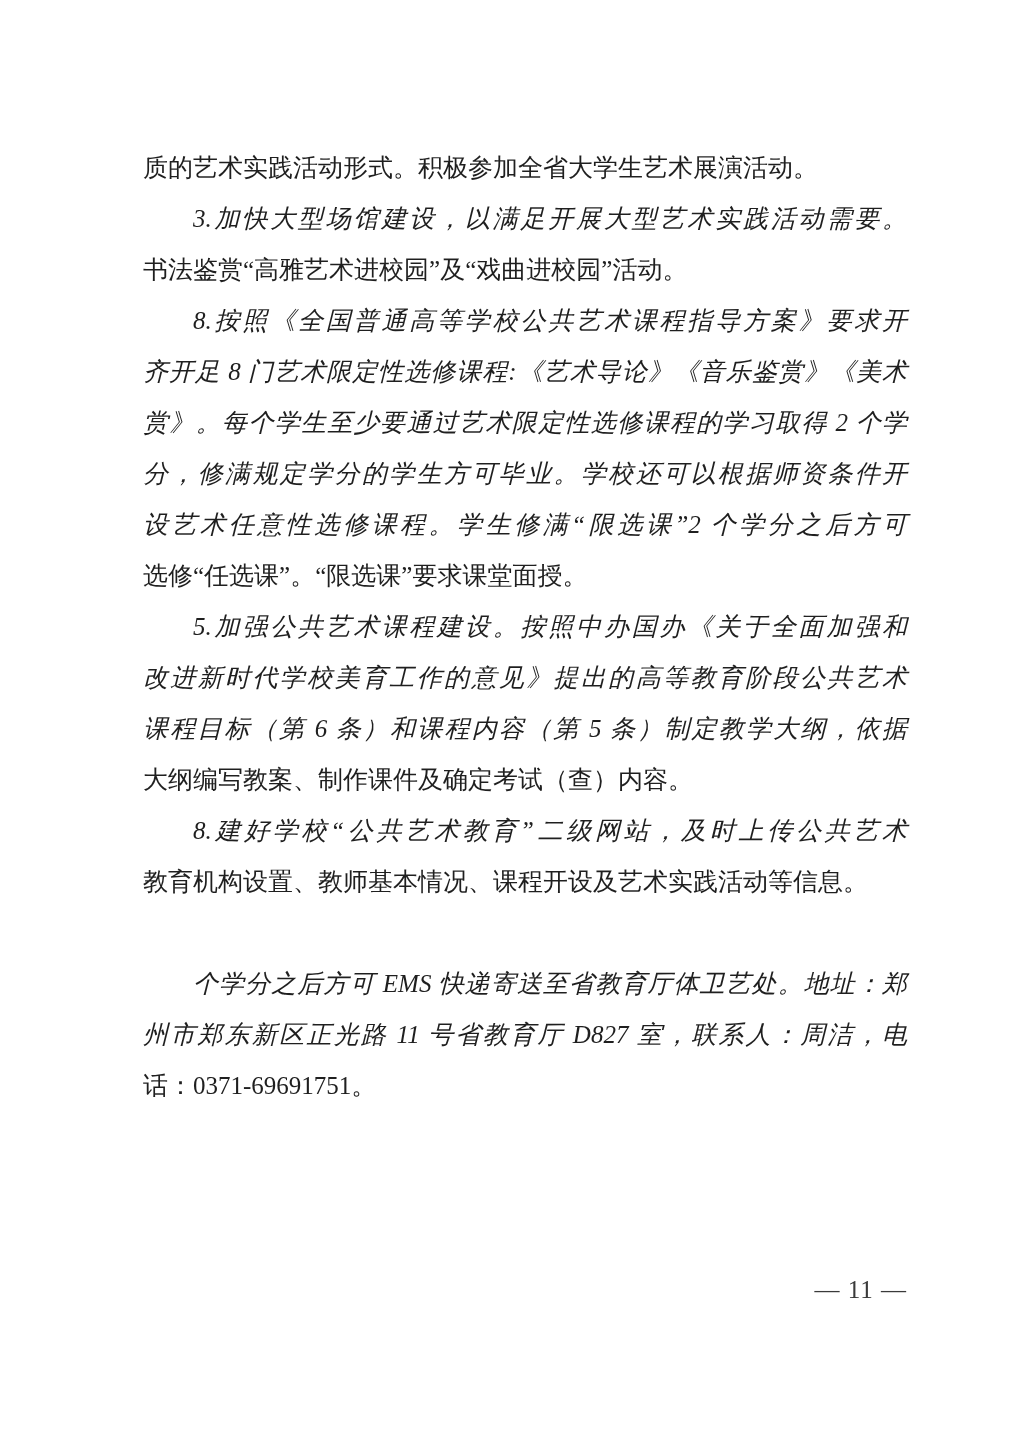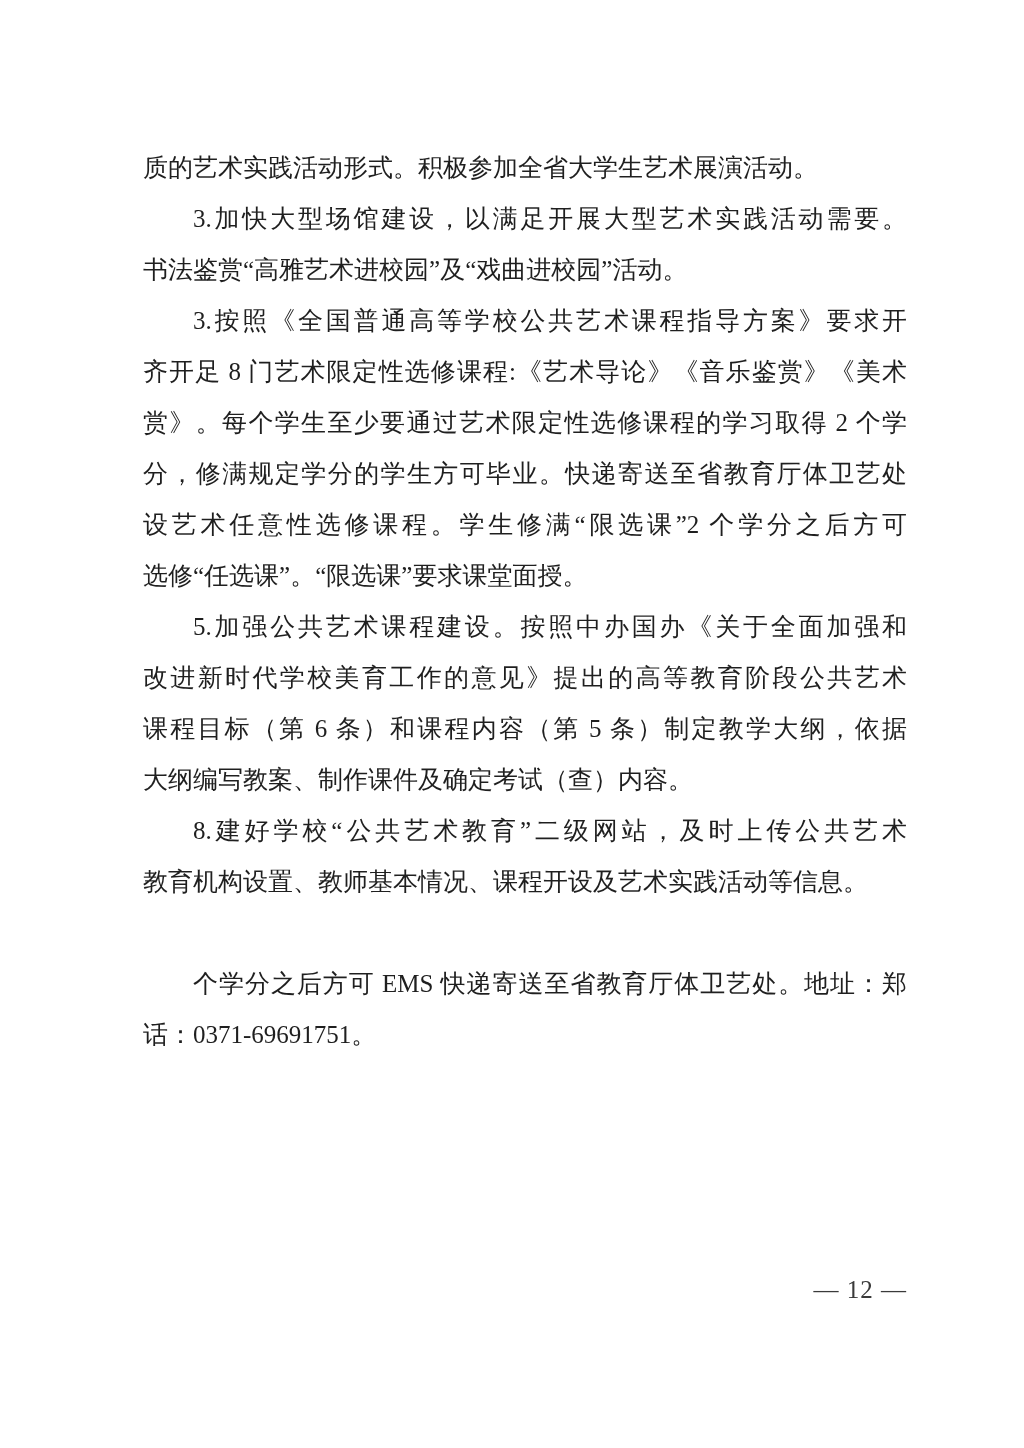--- a/index.html
+++ b/index.html
@@ -26,20 +26,21 @@
     font-weight: 400;
   }
   .line {
     height: 51px;
     white-space: nowrap;
     overflow: visible;
   }
   .line.fill {
     text-align: justify;
     text-align-last: justify;
+    font-style: italic;
     -moz-text-align-last: justify;
   }
   .line.indent {
     text-indent: 50px;
   }
   .line.blank {
     white-space: normal;
   }
   .page-number {
     position: absolute;
@@ -55,30 +56,31 @@
   }
 </style>
 </head>
 <body>
 
 <div class="page">
   <div class="body-text" id="doc-body">
       <div class="line">质的艺术实践活动形式。积极参加全省大学生艺术展演活动。</div>
       <div class="line indent fill">3.加快大型场馆建设，以满足开展大型艺术实践活动需要。</div>
       <div class="line">书法鉴赏“高雅艺术进校园”及“戏曲进校园”活动。</div>
-      <div class="line indent fill">3.按照《全国普通高等学校公共艺术课程指导方案》要求开</div>
+      <div class="line indent fill">8.按照《全国普通高等学校公共艺术课程指导方案》要求开</div>
       <div class="line fill">齐开足 8 门艺术限定性选修课程:《艺术导论》《音乐鉴赏》《美术</div>
       <div class="line fill">赏》。每个学生至少要通过艺术限定性选修课程的学习取得 2 个学</div>
-      <div class="line fill">分，修满规定学分的学生方可毕业。快递寄送至省教育厅体卫艺处</div>
+      <div class="line fill">分，修满规定学分的学生方可毕业。学校还可以根据师资条件开</div>
       <div class="line fill">设艺术任意性选修课程。学生修满“限选课”2 个学分之后方可</div>
       <div class="line">选修“任选课”。“限选课”要求课堂面授。</div>
       <div class="line indent fill">5.加强公共艺术课程建设。按照中办国办《关于全面加强和</div>
       <div class="line fill">改进新时代学校美育工作的意见》提出的高等教育阶段公共艺术</div>
       <div class="line fill">课程目标（第 6 条）和课程内容（第 5 条）制定教学大纲，依据</div>
       <div class="line">大纲编写教案、制作课件及确定考试（查）内容。</div>
       <div class="line indent fill">8.建好学校“公共艺术教育”二级网站，及时上传公共艺术</div>
       <div class="line">教育机构设置、教师基本情况、课程开设及艺术实践活动等信息。</div>
       <div class="line blank"></div>
       <div class="line indent fill">个学分之后方可 EMS 快递寄送至省教育厅体卫艺处。地址：郑</div>
+      <div class="line fill">州市郑东新区正光路 11 号省教育厅 D827 室，联系人：周洁，电</div>
       <div class="line">话：0371-69691751。</div>
     </div>
-  <div class="page-number">— 12 —</div>
+  <div class="page-number">— 11 —</div>
 </div>
 
 </body></html>

